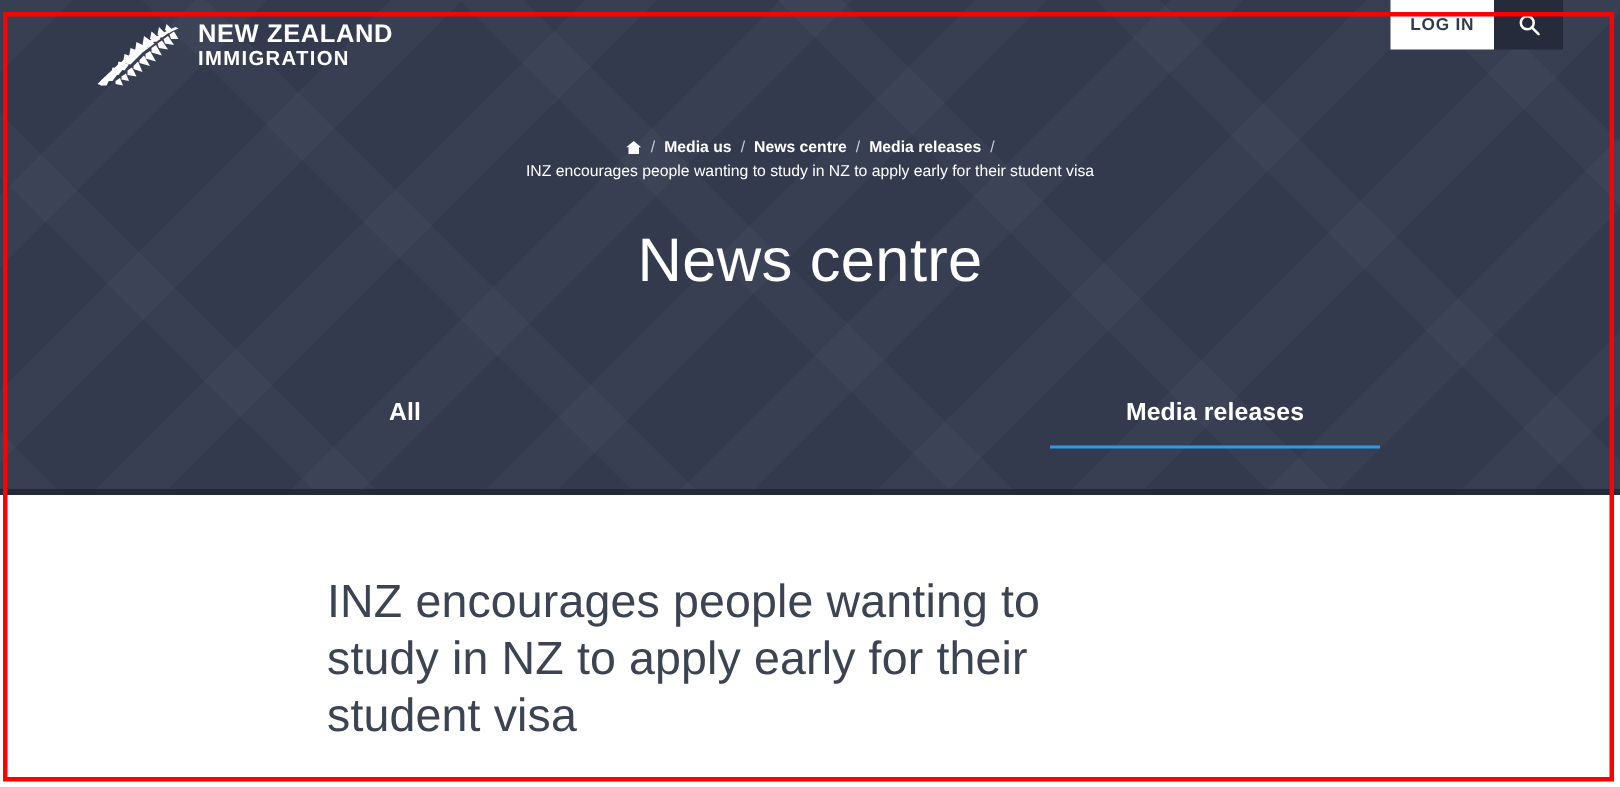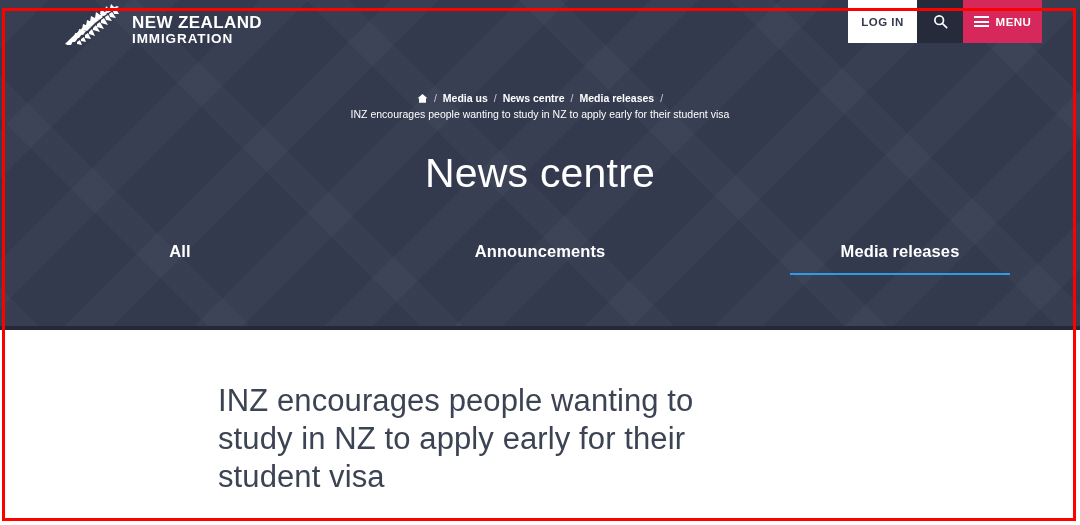--- a/index.html
+++ b/index.html
@@ -45,38 +45,38 @@
         rgba(255,255,255,0.00) 150px);
     pointer-events:none;
   }
   #hero-bottom-edge {
     position:absolute; left:0; bottom:0; width:100%; height:4px;
     background:#242938;
   }
 
   
   #brand {
-    position:absolute; left:55px; top:2px;
-    display:flex; align-items:flex-end; gap:9px;
+    position:absolute; left:55px; top:14px;
+    display:flex; align-items:flex-start; gap:9px;
     z-index:30;
   }
   #fern-icon { width:68px; height:44px; display:block; }
   #brand-text {
     color:#ffffff;
     line-height:1.04;
     font-weight:bold;
     letter-spacing:0.4px;
   }
   #brand-line1 { font-size:17px; display:block; }
   #brand-line2 { font-size:13.5px; display:block; letter-spacing:0.9px; }
 
   
   #utility-nav {
     position:absolute; right:38px; top:0;
-    display:flex; align-items:stretch; height:43px;
+    display:flex; align-items:stretch; height:33px;
     z-index:30;
   }
   #login-button {
     width:69px; background:#ffffff; color:#333a4e;
     display:flex; align-items:center; justify-content:center;
     font-size:11.5px; font-weight:bold; letter-spacing:0.5px;
     cursor:pointer; border:none;
   }
   #search-button {
     width:46px; background:#262b3b;
@@ -116,21 +116,21 @@
     text-align:center;
     color:#ffffff;
     font-size:41px;
     font-weight:300;
     letter-spacing:0.2px;
     z-index:20;
   }
 
   
   #tab-nav {
-    position:absolute; left:0; top:242px; width:1080px;
+    position:absolute; left:0; top:266px; width:1080px;
     display:flex; z-index:20;
   }
   .tab-item {
     flex:1 1 0;
     display:flex; flex-direction:column; align-items:center;
     cursor:pointer;
   }
   .tab-label {
     color:#ffffff; font-size:16.5px; font-weight:bold;
     letter-spacing:0.1px; padding-bottom:12px; white-space:nowrap;
@@ -196,28 +196,20 @@
   </div>
 
   <div id="utility-nav">
     <button id="login-button">LOG IN</button>
     <button id="search-button">
       <svg id="search-icon" viewBox="0 0 16 16">
         <circle cx="6.6" cy="6.6" r="4.6" fill="none" stroke="#ffffff" stroke-width="1.8"></circle>
         <line x1="10.2" y1="10.2" x2="14.6" y2="14.6" stroke="#ffffff" stroke-width="1.8" stroke-linecap="round"></line>
       </svg>
     </button>
-    <button id="menu-button">
-      <span id="hamburger-icon">
-          <i></i>
-          <i></i>
-          <i></i>
-        </span>
-      <span>MENU</span>
-    </button>
   </div>
 
   <nav id="breadcrumb">
     <div class="crumb-row">
       <svg id="home-icon" viewBox="0 0 12 12">
         <path d="M6 1 L11.4 5.6 L9.8 5.6 L9.8 10.6 L2.2 10.6 L2.2 5.6 L0.6 5.6 Z" fill="#ffffff"></path>
       </svg>
       <span class="crumb-sep">/</span>
       <span class="crumb">Media us</span>
       <span class="crumb-sep">/</span>
@@ -227,24 +219,20 @@
       <span class="crumb-sep">/</span>
     </div>
     <span id="breadcrumb-current">INZ encourages people wanting to study in NZ to apply early for their student visa</span>
   </nav>
 
   <h1 id="hero-title">News centre</h1>
 
   <nav id="tab-nav">
     <div class="tab-item">
       <span class="tab-label">All</span>
-      <span class="tab-underline"></span>
-    </div>
-    <div class="tab-item">
-      <span class="tab-label">Announcements</span>
       <span class="tab-underline"></span>
     </div>
     <div class="tab-item active">
       <span class="tab-label">Media releases</span>
       <span class="tab-underline"></span>
     </div>
   </nav>
 
   <div id="hero-bottom-edge"></div>
 </div>

